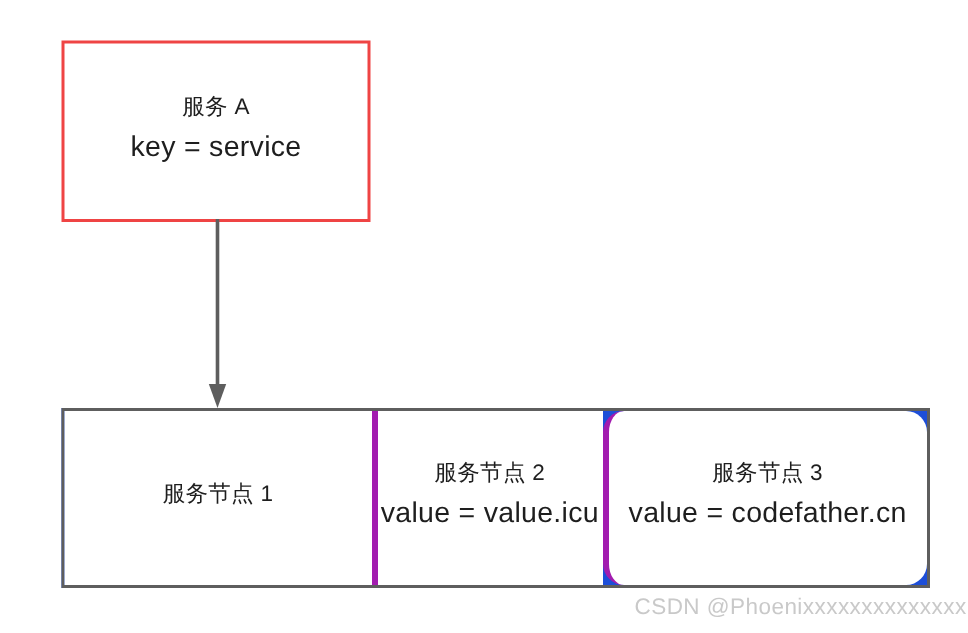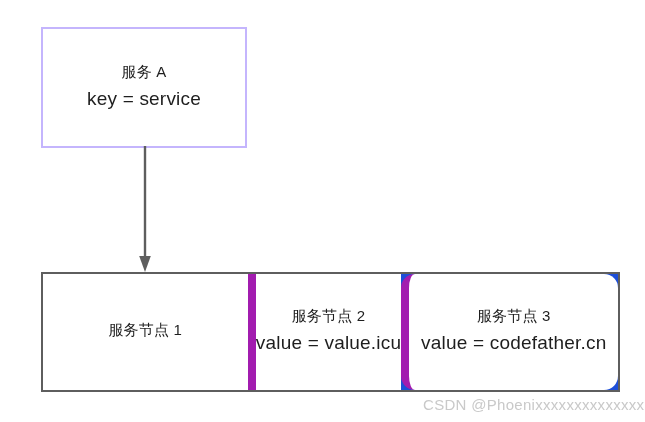--- a/index.html
+++ b/index.html
@@ -22,21 +22,21 @@
     left: 0;
     top: 0;
     width: 645px;
     height: 422px;
   }
 
   
   .node-box {
     position: absolute;
     box-sizing: border-box;
-    border: 2px solid #c4b5fd;
+    border: 2px solid #ef4444;
     background: #ffffff;
     display: flex;
     flex-direction: column;
     align-items: center;
     justify-content: center;
   }
 
   
   #service-a-box {
     left: 41px;
@@ -61,21 +61,21 @@
   .node-cell {
     box-sizing: border-box;
     display: flex;
     flex-direction: column;
     align-items: center;
     justify-content: center;
     background: #ffffff;
     position: relative;
   }
   .node-cell + .node-cell {
-    border-left: 8px solid #a21caf;
+    border-left: 4px solid #a21caf;
   }
   #node-cell-1 { width: 206px; }
   #node-cell-2 { width: 155px; }
   #node-cell-3 { width: 218px; border-radius: 14px; }
 
   
   .line-title {
     font-size: 15px;
     line-height: 21px;
     color: #1e1e1e;

